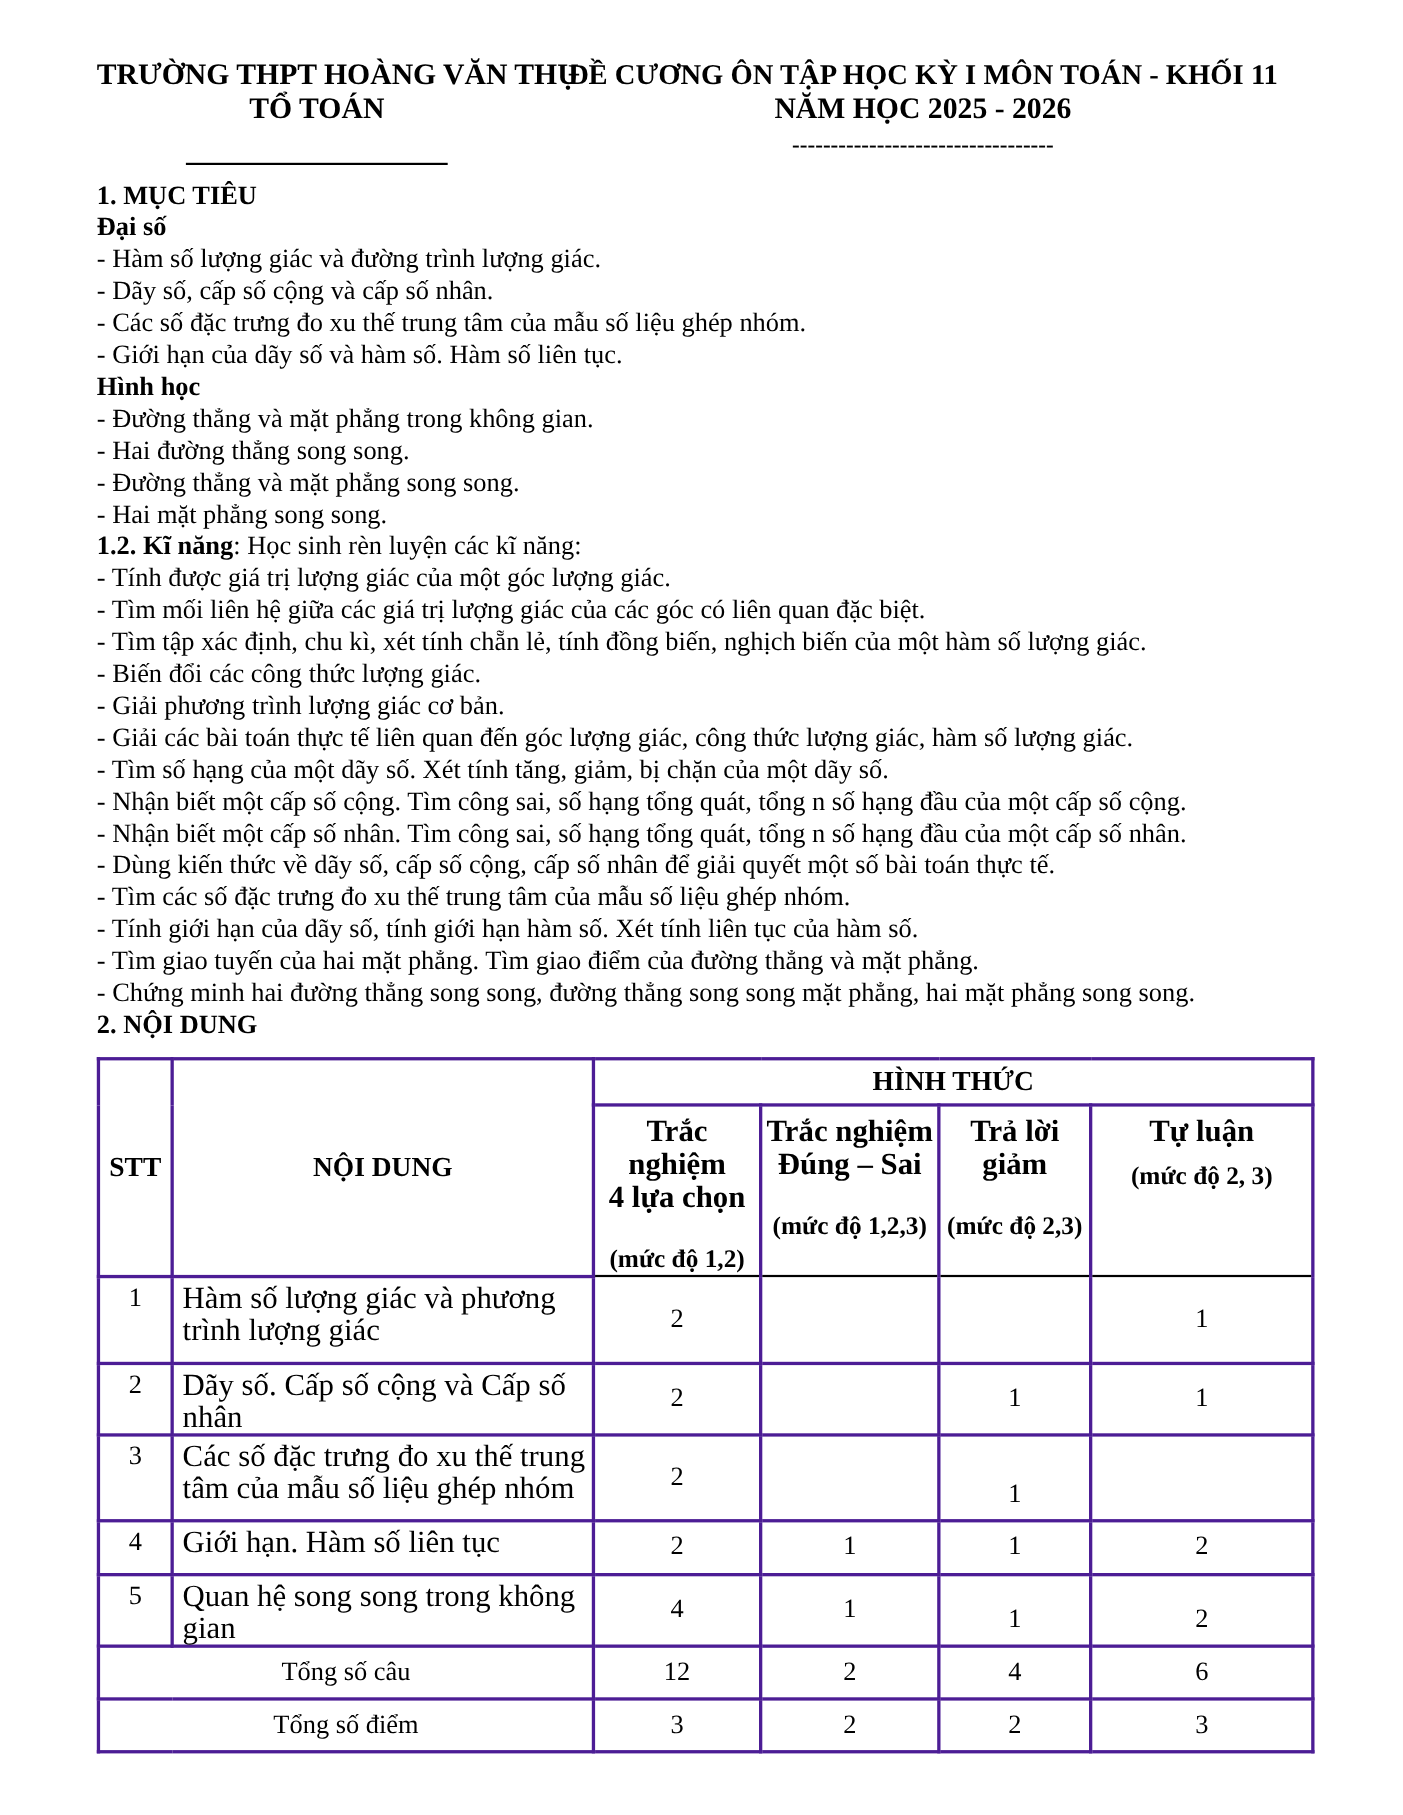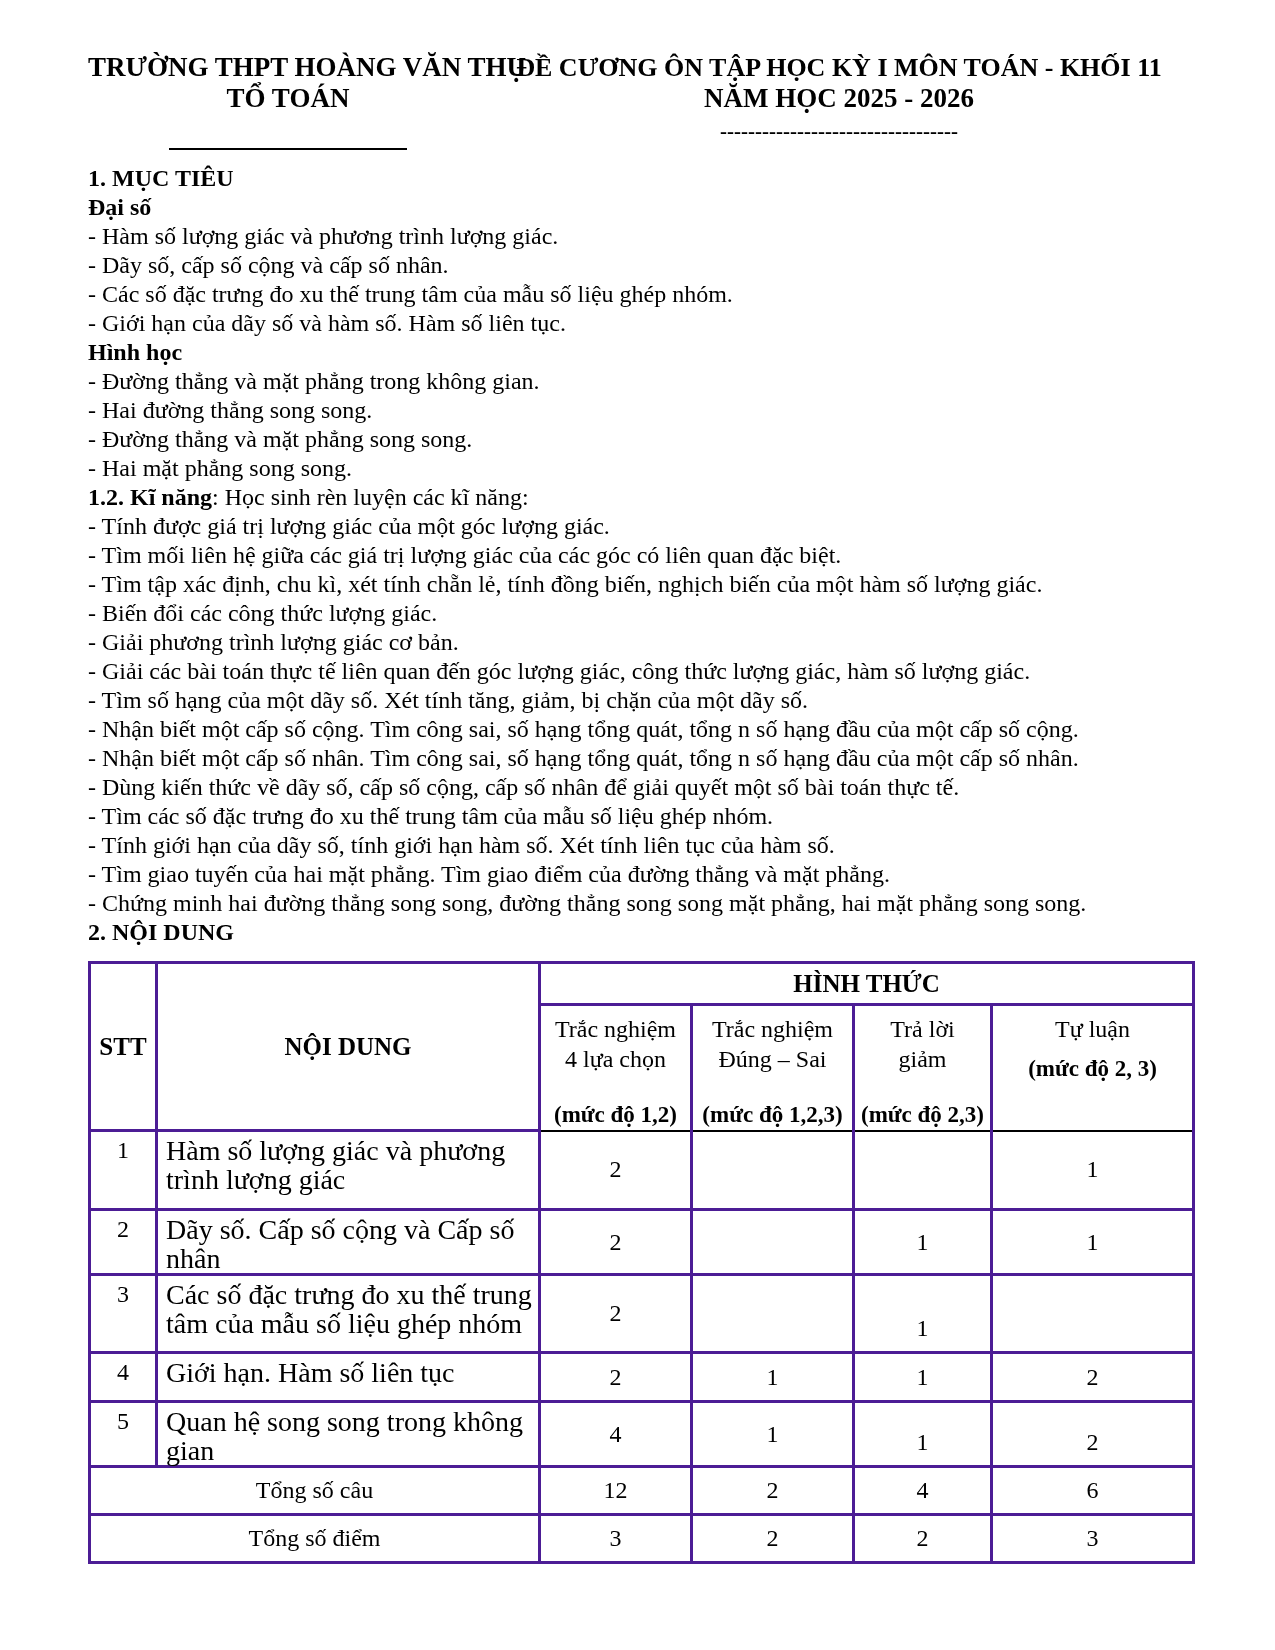--- a/index.html
+++ b/index.html
@@ -39,21 +39,21 @@
   tr.tr1 { height: 48px; }
   tr.tr2 { height: 48px; }
   .thick-top td, .thick-top th { border-top: 2px solid #000; }
   tr.hr2 th { border-bottom: 2px solid #000; }
 
   th.stt-h, th.nd-h, th.ht-h {
     text-align: center; vertical-align: middle;
     font-weight: bold; font-size: 25px;
   }
   th.fmt { vertical-align: top; text-align: center; padding-top: 8px; }
-  .fmt-title { font-weight: normal; font-size: 24px; line-height: 30px; }
+  .fmt-title { font-weight: bold; font-size: 28px; line-height: 30px; }
   .fmt-level { font-weight: bold; font-size: 23px; margin-top: 26px; }
   th.fmt.single .fmt-level { margin-top: 10px; }
 
   td.stt { text-align: center; vertical-align: top; padding-top: 4px; font-size: 24px; }
   td.nd  { vertical-align: top; padding: 4px 6px 0 8px; font-size: 28px; line-height: 29px; }
   td.num { text-align: center; vertical-align: middle; font-size: 24px; }
   td.num.low { vertical-align: bottom; padding-bottom: 8px; }
   td.tot-label { text-align: center; vertical-align: middle; font-size: 24px; }
 </style>
 </head>
@@ -70,21 +70,21 @@
     <div class="dh-right">
       <div class="hline smallcap">ĐỀ CƯƠNG ÔN TẬP HỌC KỲ I MÔN TOÁN - KHỐI 11</div>
       <div class="hline">NĂM HỌC 2025 - 2026</div>
       <div class="dash-line">----------------------------------</div>
     </div>
   </div>
 
   <div class="content">
     <p class="bold">1. MỤC TIÊU</p>
     <p class="bold">Đại số</p>
-    <p>- Hàm số lượng giác và phương trình lượng giác.</p>
+    <p>- Hàm số lượng giác và đường trình lượng giác.</p>
     <p>- Dãy số, cấp số cộng và cấp số nhân.</p>
     <p>- Các số đặc trưng đo xu thế trung tâm của mẫu số liệu ghép nhóm.</p>
     <p>- Giới hạn của dãy số và hàm số. Hàm số liên tục.</p>
     <p class="bold">Hình học</p>
     <p>- Đường thẳng và mặt phẳng trong không gian.</p>
     <p>- Hai đường thẳng song song.</p>
     <p>- Đường thẳng và mặt phẳng song song.</p>
     <p>- Hai mặt phẳng song song.</p>
     <p><span class="bold">1.2. Kĩ năng</span><span>: Học sinh rèn luyện các kĩ năng:</span></p>
     <p>- Tính được giá trị lượng giác của một góc lượng giác.</p>

